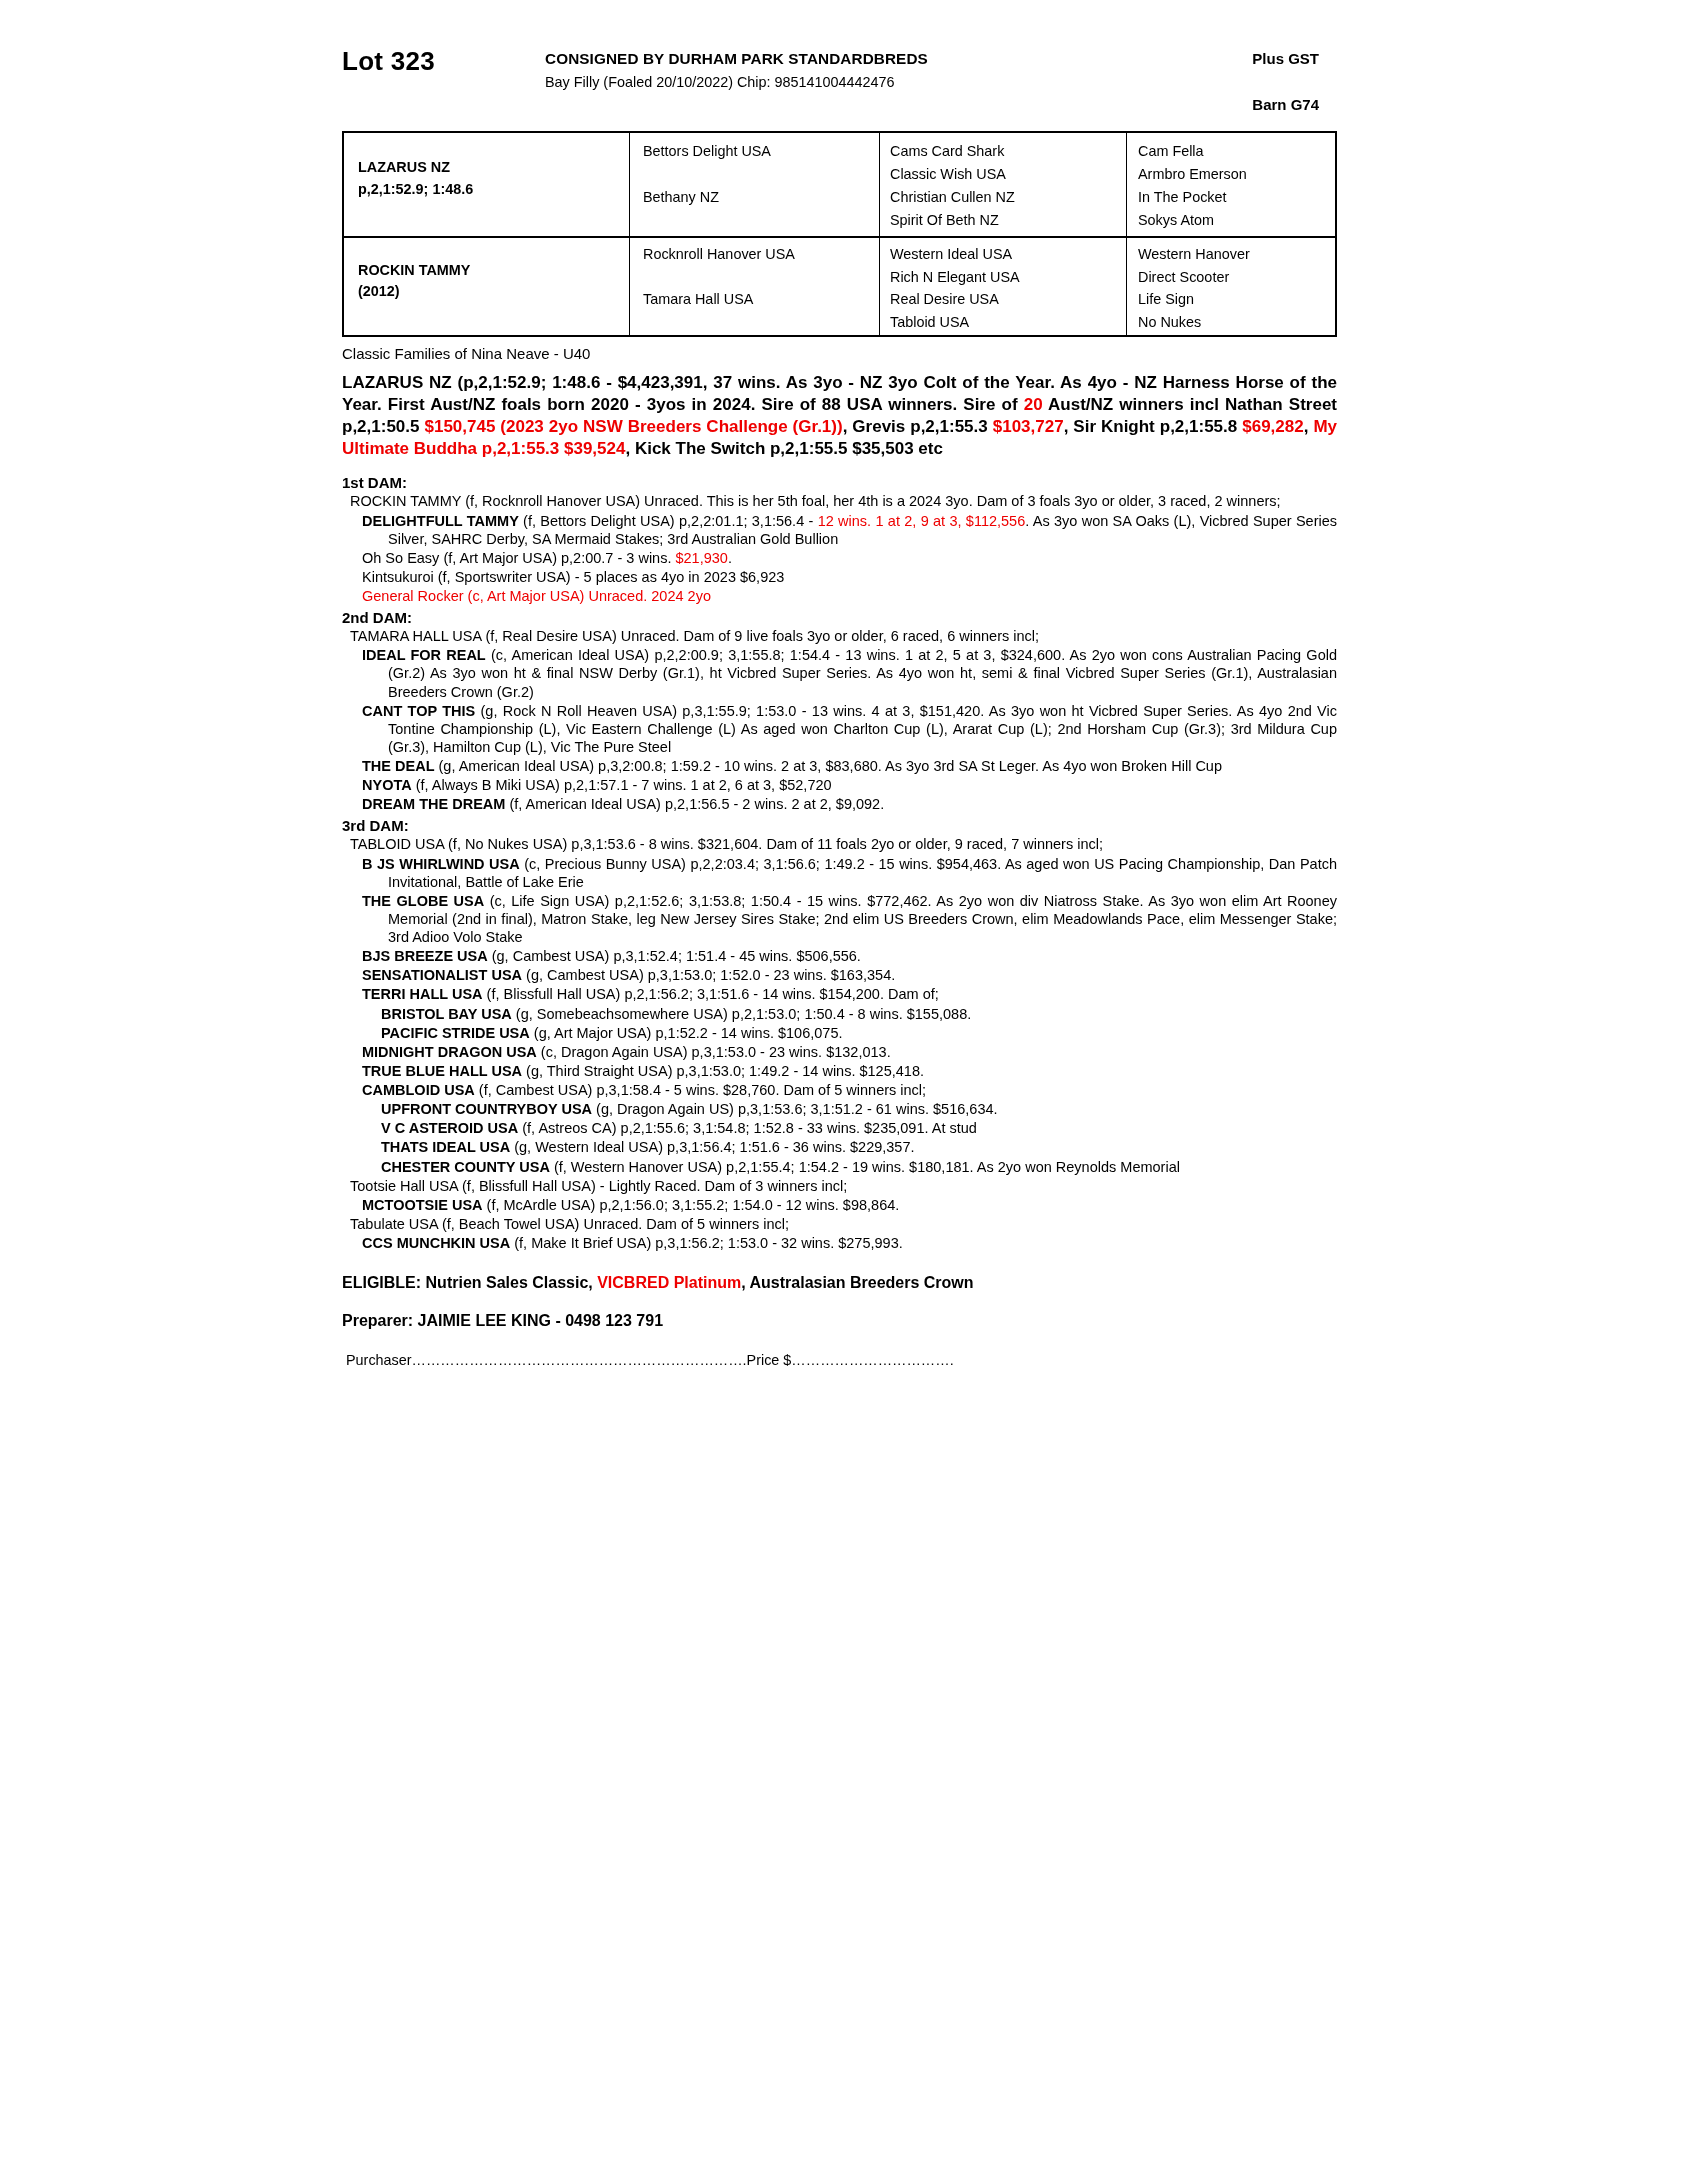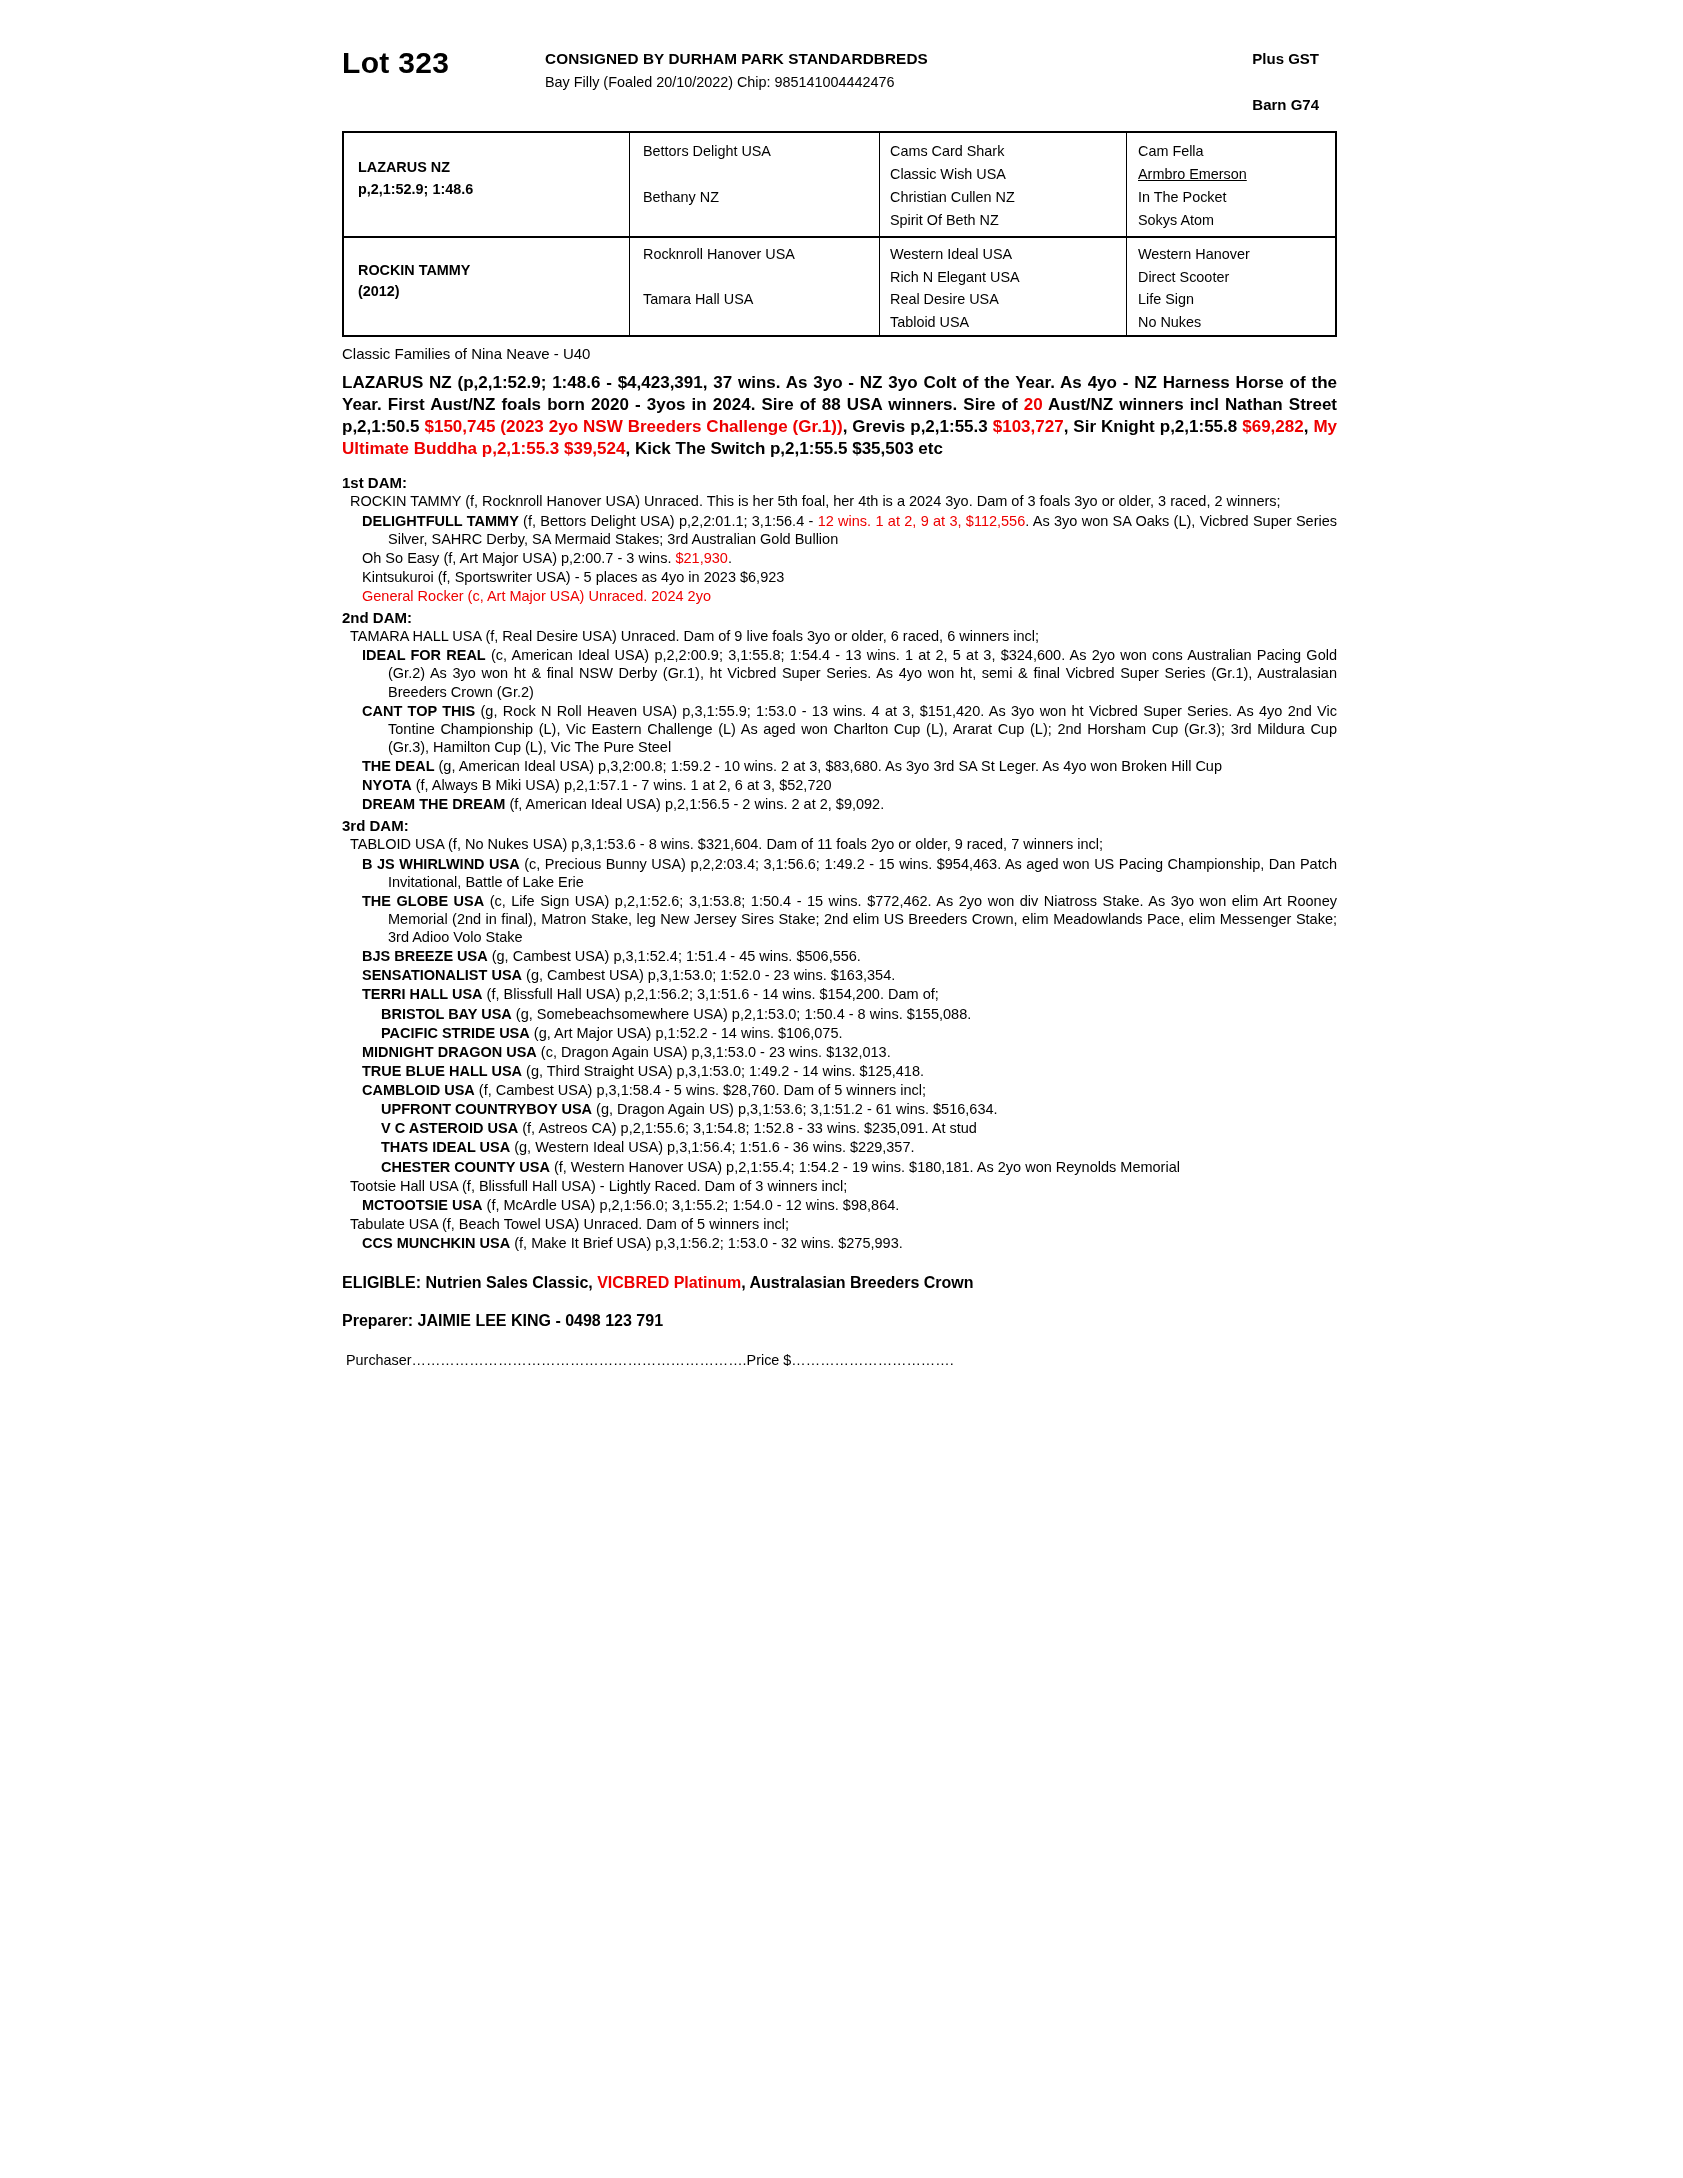--- a/index.html
+++ b/index.html
@@ -30,21 +30,21 @@
   }
   
   .hdr {
     position: relative;
     height: 89px;
   }
   .lot {
     position: absolute;
     left: 0;
     top: 6px;
-    font-size: 30px;
+    font-size: 26px;
     font-weight: bold;
     letter-spacing: 0.3px;
   }
   .consign {
     position: absolute;
     left: 203px;
     top: 10px;
     font-size: 15.3px;
     font-weight: bold;
     letter-spacing: 0.1px;
@@ -117,21 +117,21 @@
   .p-c2a { left: 546px; top: 10px; }
   .p-c2b { left: 546px; top: 33px; }
   .p-c2c { left: 546px; top: 56px; }
   .p-c2d { left: 546px; top: 79px; }
   .p-c2e { left: 546px; top: 113px; }
   .p-c2f { left: 546px; top: 136px; }
   .p-c2g { left: 546px; top: 158px; }
   .p-c2h { left: 546px; top: 181px; }
 
   .p-c3a { left: 794px; top: 10px; }
-  .p-c3b { left: 794px; top: 33px; text-decoration: underline; }
+  .p-c3b { left: 794px; top: 33px; }
   .p-c3c { left: 794px; top: 56px; }
   .p-c3d { left: 794px; top: 79px; }
   .p-c3e { left: 794px; top: 113px; text-align: center; }
   .p-c3f { left: 794px; top: 136px; }
   .p-c3g { left: 794px; top: 158px; }
   .p-c3h { left: 794px; top: 181px; }
 
   
   .families {
     font-size: 15px;

